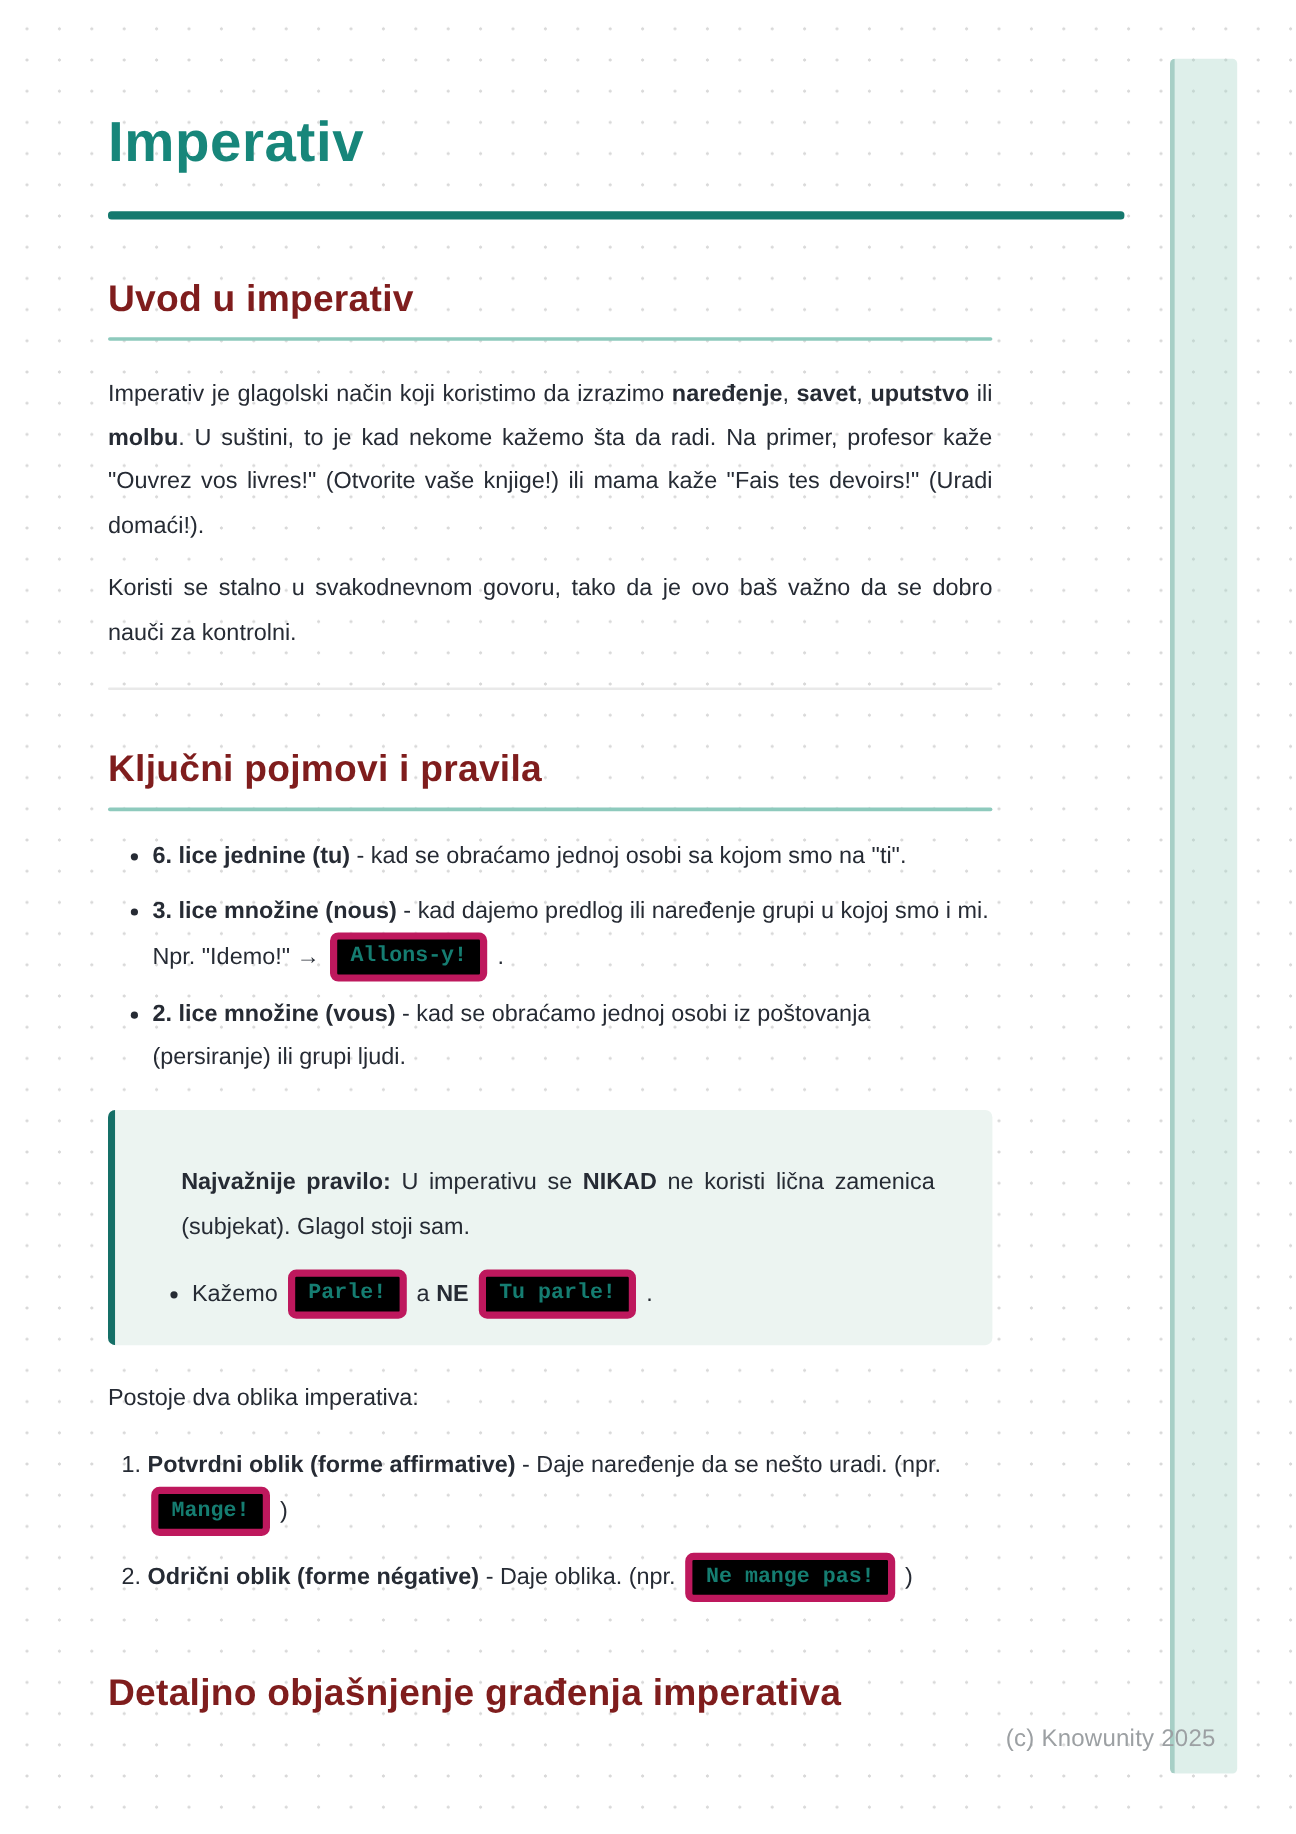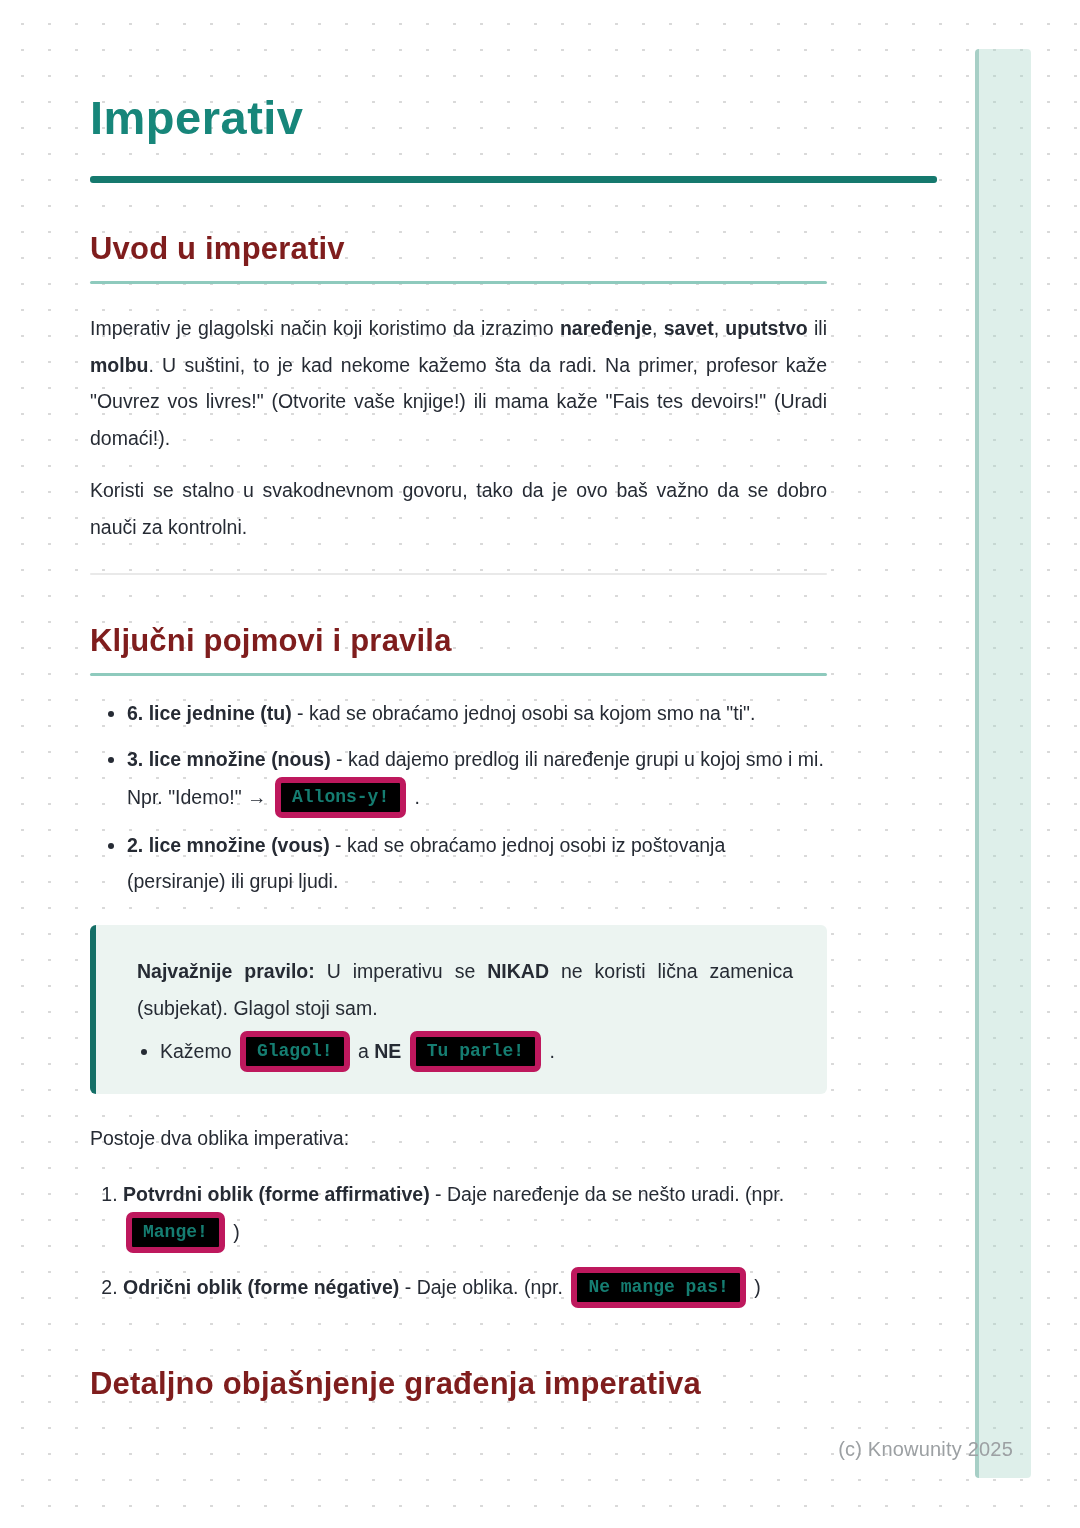--- a/index.html
+++ b/index.html
@@ -42,21 +42,21 @@
     font-size: 18px; font-weight: bold; color: #157d71;
     line-height: 22px; margin: 0 3px; vertical-align: 2px; white-space: nowrap;
   }
   ul.bullets { margin: 20px 0 0; padding-left: 37px; }
   ul.bullets li { margin-bottom: 10px; font-size: 19.5px; line-height: 35.5px; }
   .callout {
     margin-top: 26px; width: 737px;
     background: #ecf4f1; border-left: 6px solid #156f67; border-radius: 6px;
     padding: 24px 30px 22px 37px;
   }
-  .callout p { margin: 4px; font-size: 19.5px; line-height: 36.5px; text-align: justify; }
+  .callout p { margin: 18px; font-size: 19.5px; line-height: 36.5px; text-align: justify; }
   .callout ul { margin: 5px 0 0; padding-left: 27px; }
   .callout ul li { font-size: 19.5px; line-height: 38px; }
   ol.forms { margin: 20px 0 0; padding-left: 33px; }
   ol.forms li { margin-bottom: 14px; font-size: 19.5px; line-height: 35.5px; }
   h2.bottom-heading { margin-top: 56px; }
   .footer {
     position: absolute; top: 1438px; right: 67px;
     font-size: 20px; color: #9ca0a3; letter-spacing: 0.2px;
   }
 </style>
@@ -84,21 +84,21 @@
 
   <ul class="bullets">
     <li><span class="b">6. lice jednine (tu)</span><span> - kad se obraćamo jednoj osobi sa kojom smo na "ti".</span></li>
     <li><span class="b">3. lice množine (nous)</span><span> - kad dajemo predlog ili naređenje grupi u kojoj smo i mi. Npr. "Idemo!" → </span><span class="chip">Allons-y!</span><span> .</span></li>
     <li><span class="b">2. lice množine (vous)</span><span> - kad se obraćamo jednoj osobi iz poštovanja (persiranje) ili grupi ljudi.</span></li>
   </ul>
 
   <div class="callout">
     <p><span class="b">Najvažnije pravilo:</span><span> U imperativu se </span><span class="b">NIKAD</span><span> ne koristi lična zamenica (subjekat). Glagol stoji sam.</span></p>
     <ul>
-      <li><span>Kažemo </span><span class="chip">Glagol!</span><span> a </span><span class="b">NE</span><span> </span><span class="chip">Tu parle!</span><span> .</span></li>
+      <li><span>Kažemo </span><span class="chip">Parle!</span><span> a </span><span class="b">NE</span><span> </span><span class="chip">Tu parle!</span><span> .</span></li>
     </ul>
   </div>
 
   <p class="body"><span>Postoje dva oblika imperativa:</span></p>
 
   <ol class="forms">
     <li><span class="b">Potvrdni oblik (forme affirmative)</span><span> - Daje naređenje da se nešto uradi. (npr. </span><span class="chip">Mange!</span><span> )</span></li>
     <li><span class="b">Odrični oblik (forme négative)</span><span> - Daje oblika. (npr. </span><span class="chip">Ne mange pas!</span><span> )</span></li>
   </ol>
 

